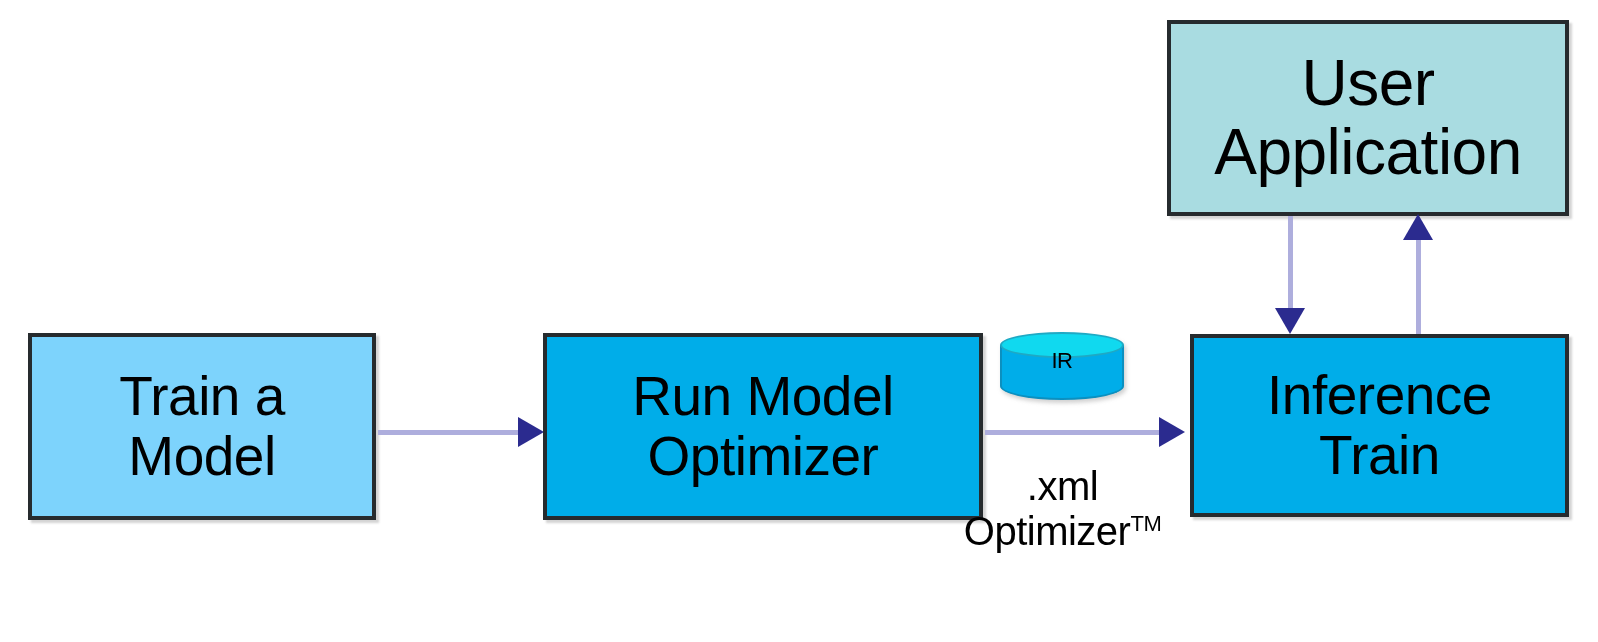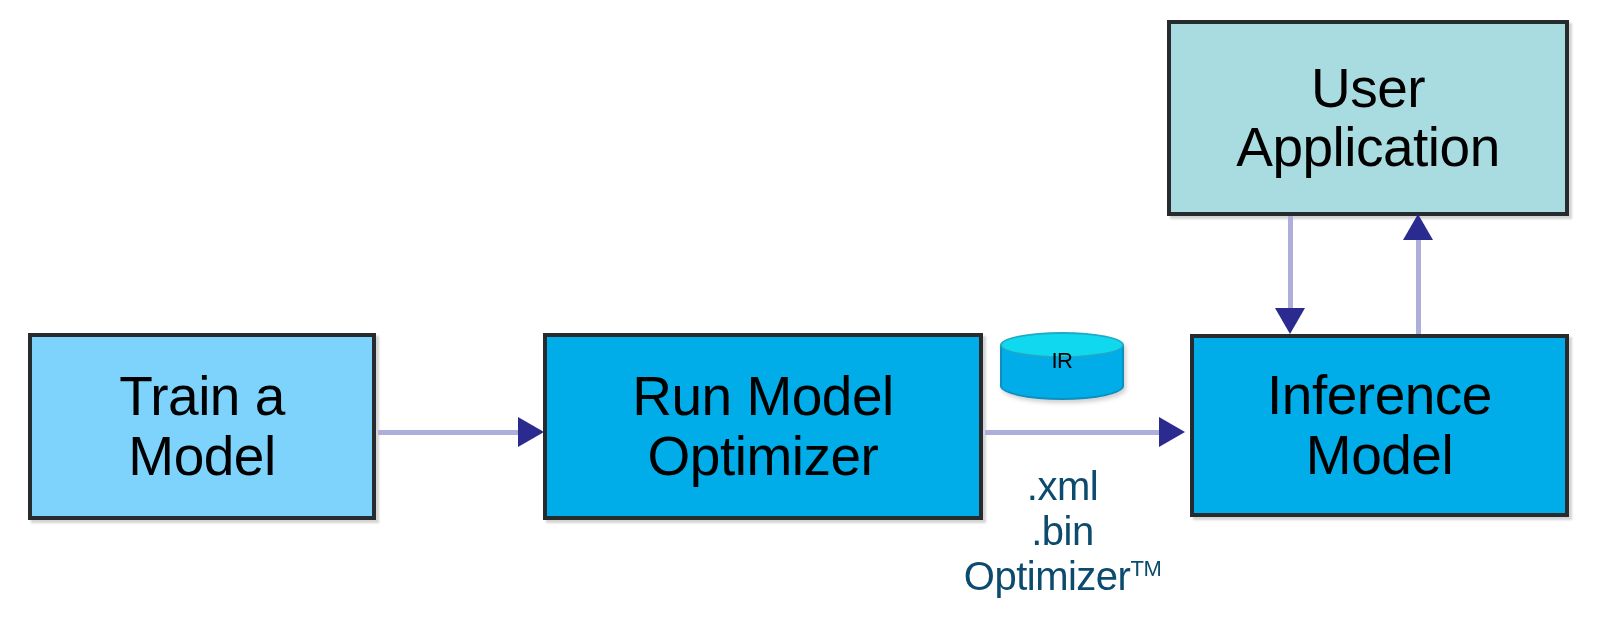--- a/index.html
+++ b/index.html
@@ -51,21 +51,21 @@
     width: 440px; height: 187px;
     background: #00ade9;
   }
   .node--optimizer .label { font-size: 55px; }
 
   .node--userapp {
     left: 1167px; top: 20px;
     width: 402px; height: 196px;
     background: #a9dce1;
   }
-  .node--userapp .label { font-size: 55px; }
+  .node--userapp .label { font-size: 64px; }
 
   .node--inference {
     left: 1190px; top: 334px;
     width: 379px; height: 183px;
     background: #00ade9;
   }
   .node--inference .label { font-size: 55px; }
 
   
   .cylinder {
@@ -152,21 +152,21 @@
   .arrow4-line  { left: 1416px; top: 240px; height: 95px; }
   .arrow4-head  { left: 1403px; top: 214px; }
 
   
   .ir-labels {
     position: absolute;
     left: 930px;
     top: 464px;
     width: 265px;
     text-align: center;
-    color: #0c4a6e;
+    color: #000000;
     font-size: 40px;
     line-height: 1.12;
     letter-spacing: -0.5px;
   }
   .ir-labels div { white-space: nowrap; }
   .ir-labels sup {
     font-size: 0.55em;
     vertical-align: super;
     line-height: 0;
     text-align: center;
@@ -194,33 +194,32 @@
     <div class="cyl-body"></div>
     <div class="cyl-top"></div>
     <div class="cyl-text">IR</div>
   </div>
 
   <div class="hline arrow2-line"></div>
   <div class="arrowhead arrowhead--right arrow2-head"></div>
 
   <div class="ir-labels">
     <div>.xml</div>
-    <div>.bin</div>
     <div><span>Optimizer</span><sup>TM</sup></div>
   </div>
 
   <div class="node node--userapp">
     <span class="label">User
 Application</span>
   </div>
 
   <div class="vline arrow3-line"></div>
   <div class="arrowhead arrowhead--down arrow3-head"></div>
 
   <div class="vline arrow4-line"></div>
   <div class="arrowhead arrowhead--up arrow4-head"></div>
 
   <div class="node node--inference">
     <span class="label">Inference
-Model</span>
+Train</span>
   </div>
 
 </div>
 
 </body></html>

